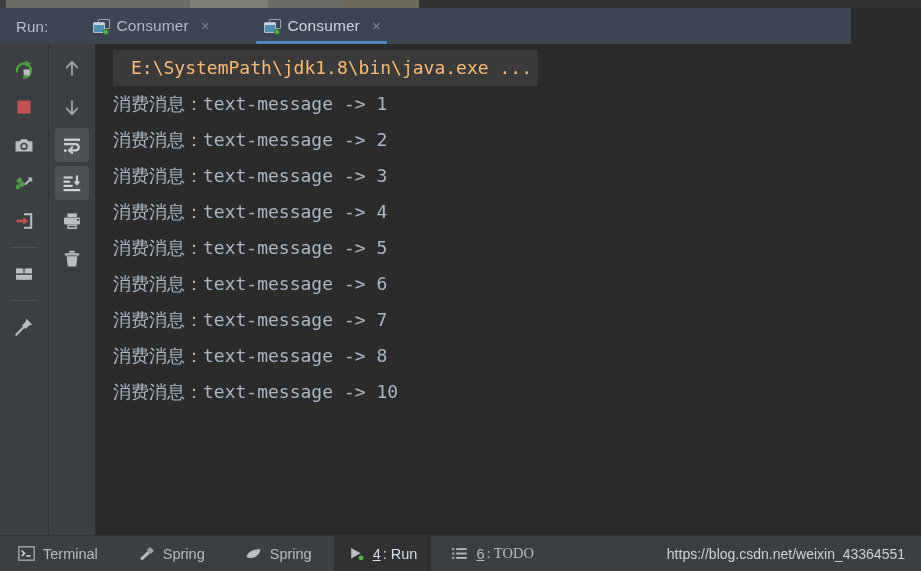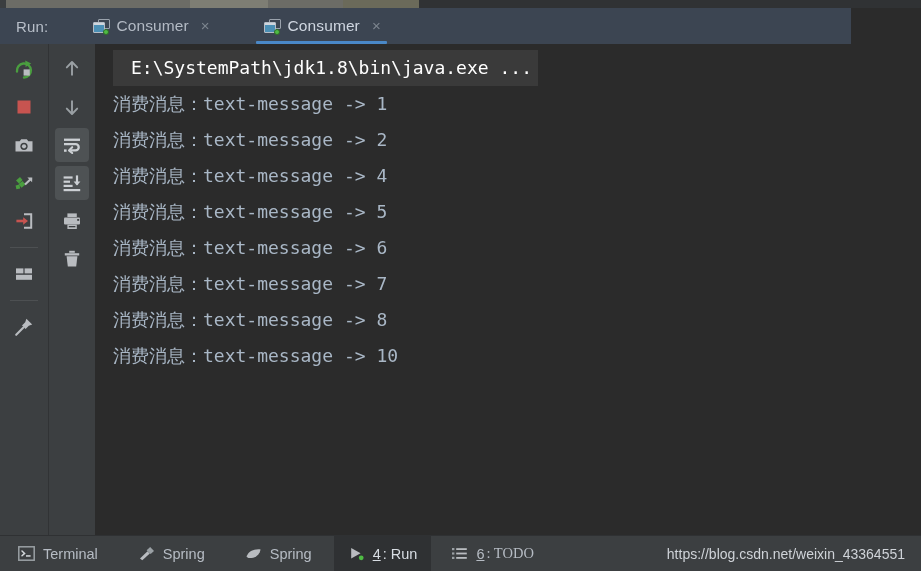--- a/index.html
+++ b/index.html
@@ -157,21 +157,21 @@
     font-size: 18px;
   }
   .cline {
     height: 36px;
     line-height: 36px;
     padding-left: 18px;
     white-space: pre;
     color: #a9b7c6;
   }
   .cline.cmdline {
-    color: #ffffff;
+    color: #fdba74;
     background: #3a3a3a;
     display: inline-block;
     min-width: 0;
     padding-right: 6px;
     margin-left: 0;
   }
   .cmd-wrap { padding-left: 18px; }
 
   
   .statusbar {
@@ -351,20 +351,21 @@
     </div>
   </div>
 
   <div class="console">
     <div class="console-lines">
       <div class="cmd-wrap">
         <span class="cline cmdline">E:\SystemPath\jdk1.8\bin\java.exe ...</span>
       </div>
       <div class="cline">消费消息：text-message -&gt; 1</div>
       <div class="cline">消费消息：text-message -&gt; 2</div>
+      <div class="cline">消费消息：text-message -&gt; 3</div>
       <div class="cline">消费消息：text-message -&gt; 4</div>
       <div class="cline">消费消息：text-message -&gt; 5</div>
       <div class="cline">消费消息：text-message -&gt; 6</div>
       <div class="cline">消费消息：text-message -&gt; 7</div>
       <div class="cline">消费消息：text-message -&gt; 8</div>
       <div class="cline">消费消息：text-message -&gt; 10</div>
     </div>
   </div>
 
   <div class="statusbar">

